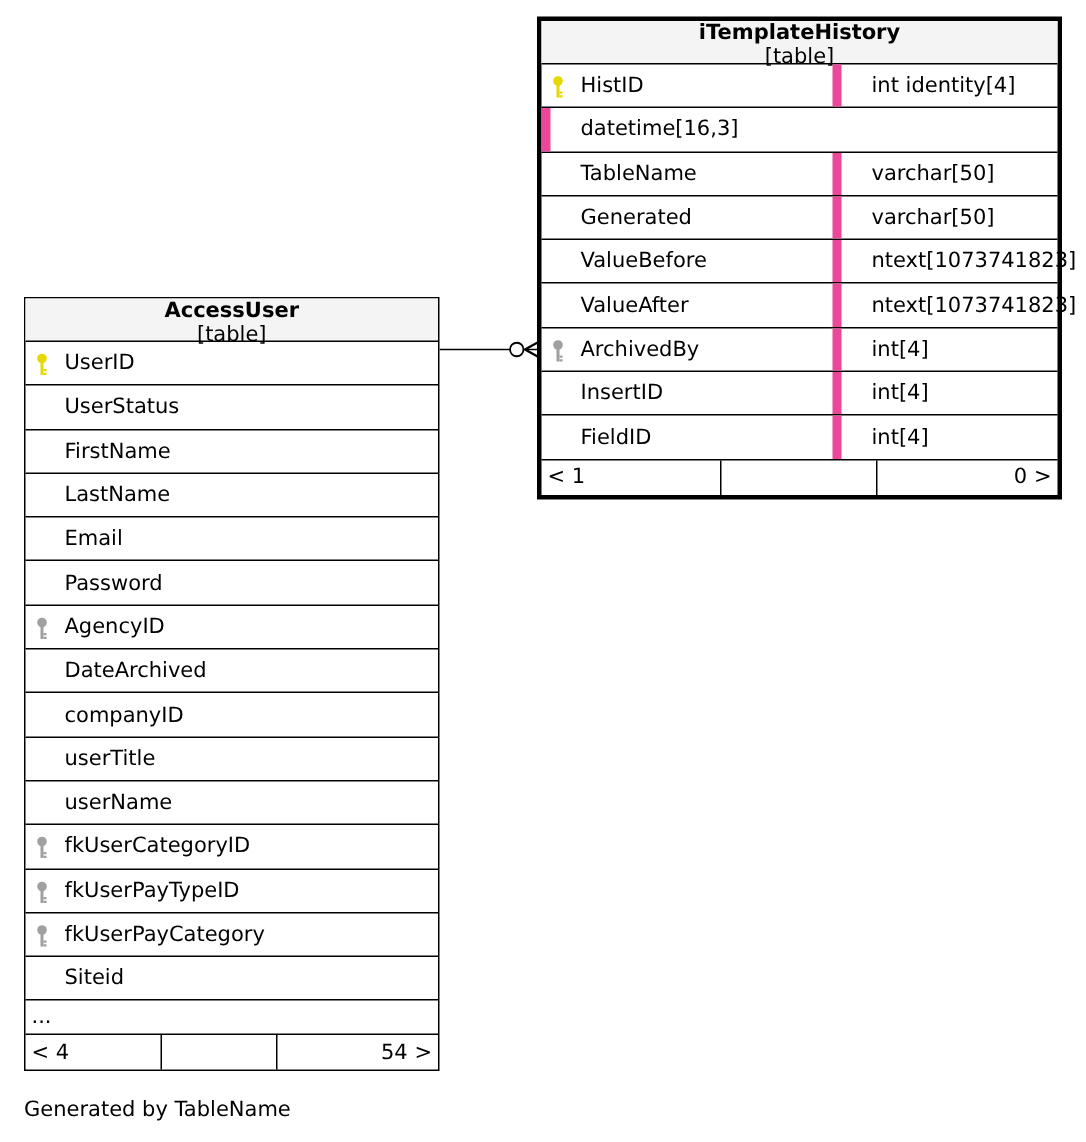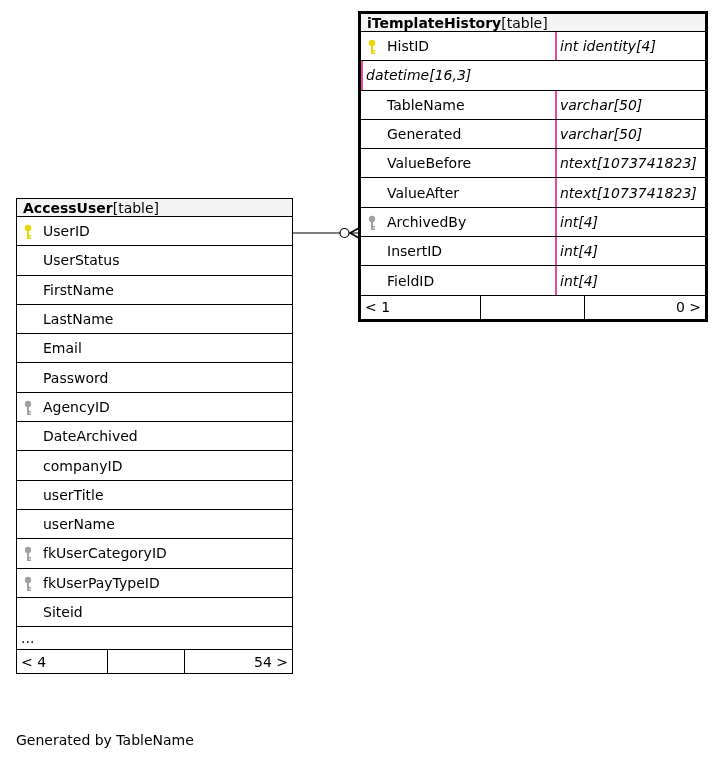--- a/index.html
+++ b/index.html
@@ -1,26 +1,26 @@
 <!DOCTYPE html>
 <html><head>
 <meta charset="utf-8">
 <style>
   html, body { margin: 0; padding: 0; background: #ffffff; }
   body { width: 724px; height: 761px; position: relative; overflow: hidden;
          font-family: "DejaVu Sans", sans-serif; font-size: 14px; color: #000; }
   .tbl { position: absolute; background: #fff; border: 1px solid #000; box-sizing: border-box; }
   .tbl.focus { border: 3px solid #000; }
-  .hdr { height: 18px; background: #f4f4f4; border-bottom: 1px solid #000; display: flex;
-         align-items: center; padding: 0 6px; box-sizing: border-box; }
+  .hdr { height: 29px; background: #f4f4f4; border-bottom: 1px solid #000; display: flex;
+         align-items: center; justify-content: space-between; padding: 0 6px; box-sizing: border-box; flex-direction: column; }
   .hdr .name { font-weight: bold; }
   .row { height: 29.3px; border-bottom: 1px solid #000; display: flex; align-items: flex-end; box-sizing: border-box; gap: 38px; }
   .row .col { flex: 1; display: flex; align-items: center; height: 100%; padding-left: 6px; position: relative; }
   .row .col .lbl { margin-left: 20px; }
-  .row .typ { height: 100%; border-left: 2px solid #ec4899; display: flex; align-items: center; padding-left: 3px; box-sizing: border-box; font-style: italic; }
+  .row .typ { height: 100%; border-left: 6px solid #ec4899; display: flex; align-items: center; padding-left: 20px; box-sizing: border-box; }
   .key { position: absolute; left: 7px; top: 7px; width: 8px; height: 16px; }
   .more { height: 23px; border-bottom: 1px solid #000; padding-left: 4px; display: flex; align-items: center; box-sizing: border-box; }
   .foot { height: 23px; display: flex; box-sizing: border-box; }
   .foot div { display: flex; align-items: center; height: 100%; box-sizing: border-box; }
   .foot .f1 { padding-left: 4px; border-right: 1px solid #000; }
   .foot .f2 { border-right: 1px solid #000; }
   .foot .f3 { flex: 1; justify-content: flex-end; padding-right: 4px; }
   .gen { position: absolute; left: 16px; top: 732px; }
   svg.rel { position: absolute; left: 0; top: 0; }
 </style>
@@ -202,20 +202,31 @@
               <circle cx="4" cy="4" r="3.2" fill="#a0a0a0"></circle>
               <rect x="3" y="6" width="2" height="9" fill="#a0a0a0"></rect>
               <rect x="5" y="11" width="2" height="1.5" fill="#a0a0a0"></rect>
               <rect x="5" y="13.5" width="2" height="1.5" fill="#a0a0a0"></rect>
             </svg></span>
           <span class="lbl">fkUserPayTypeID</span>
         </div>
       </div>
       <div class="row">
         <div class="col">
+          <span class="key"><svg viewBox="0 0 8 16" width="8" height="16">
+              <circle cx="4" cy="4" r="3.2" fill="#a0a0a0"></circle>
+              <rect x="3" y="6" width="2" height="9" fill="#a0a0a0"></rect>
+              <rect x="5" y="11" width="2" height="1.5" fill="#a0a0a0"></rect>
+              <rect x="5" y="13.5" width="2" height="1.5" fill="#a0a0a0"></rect>
+            </svg></span>
+          <span class="lbl">fkUserPayCategory</span>
+        </div>
+      </div>
+      <div class="row">
+        <div class="col">
           <span class="lbl">Siteid</span>
         </div>
       </div>
     </div>
   <div class="more">...</div>
   <div class="foot">
     <div class="f1" style="width:91px">&lt; 4</div>
     <div class="f2" style="width:77px"></div>
     <div class="f3">54 &gt;</div>
   </div>

